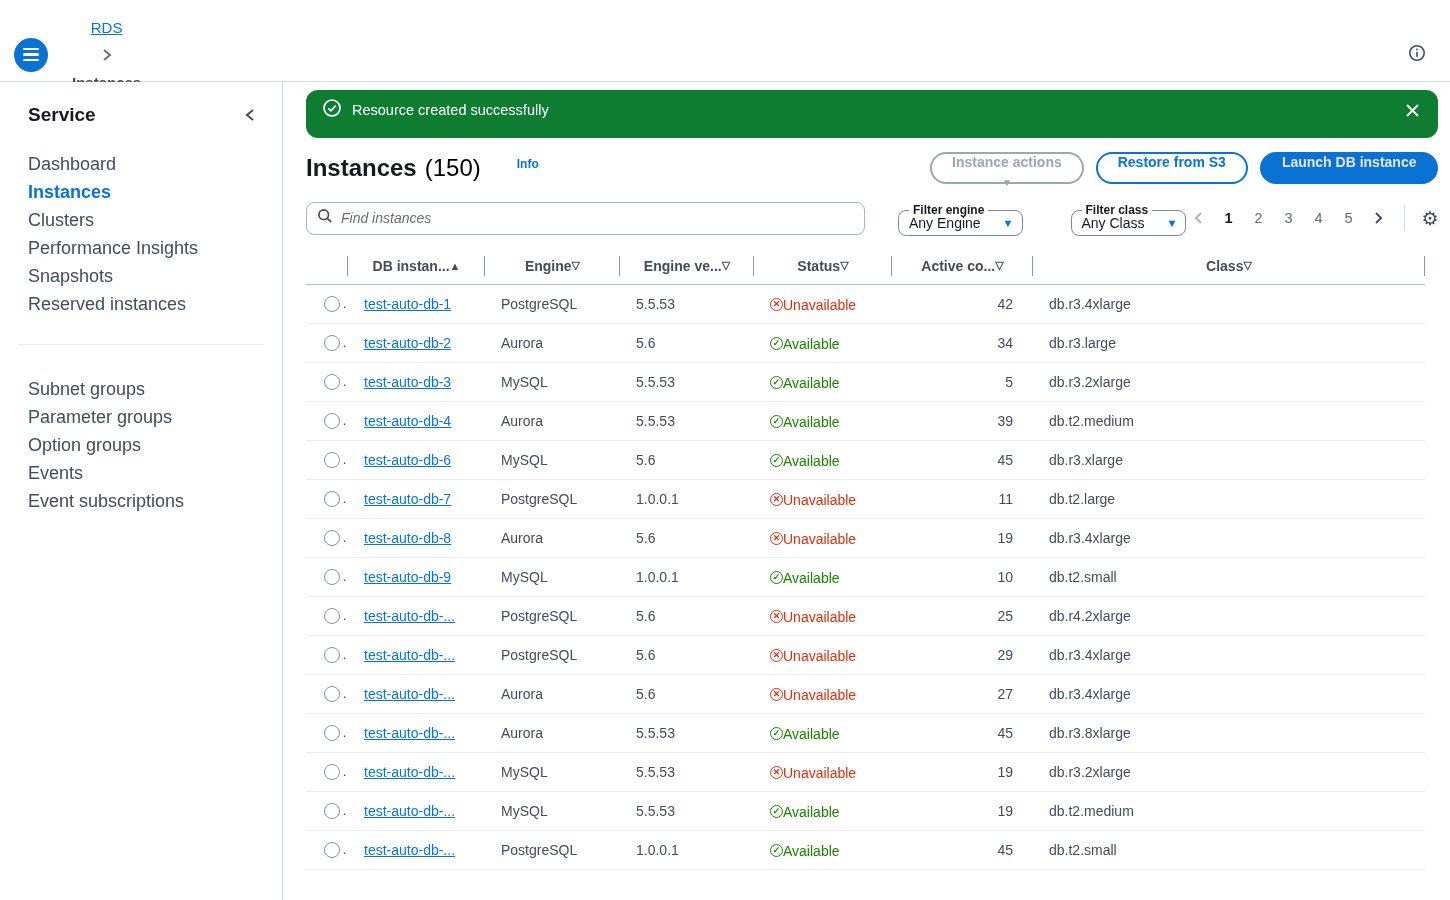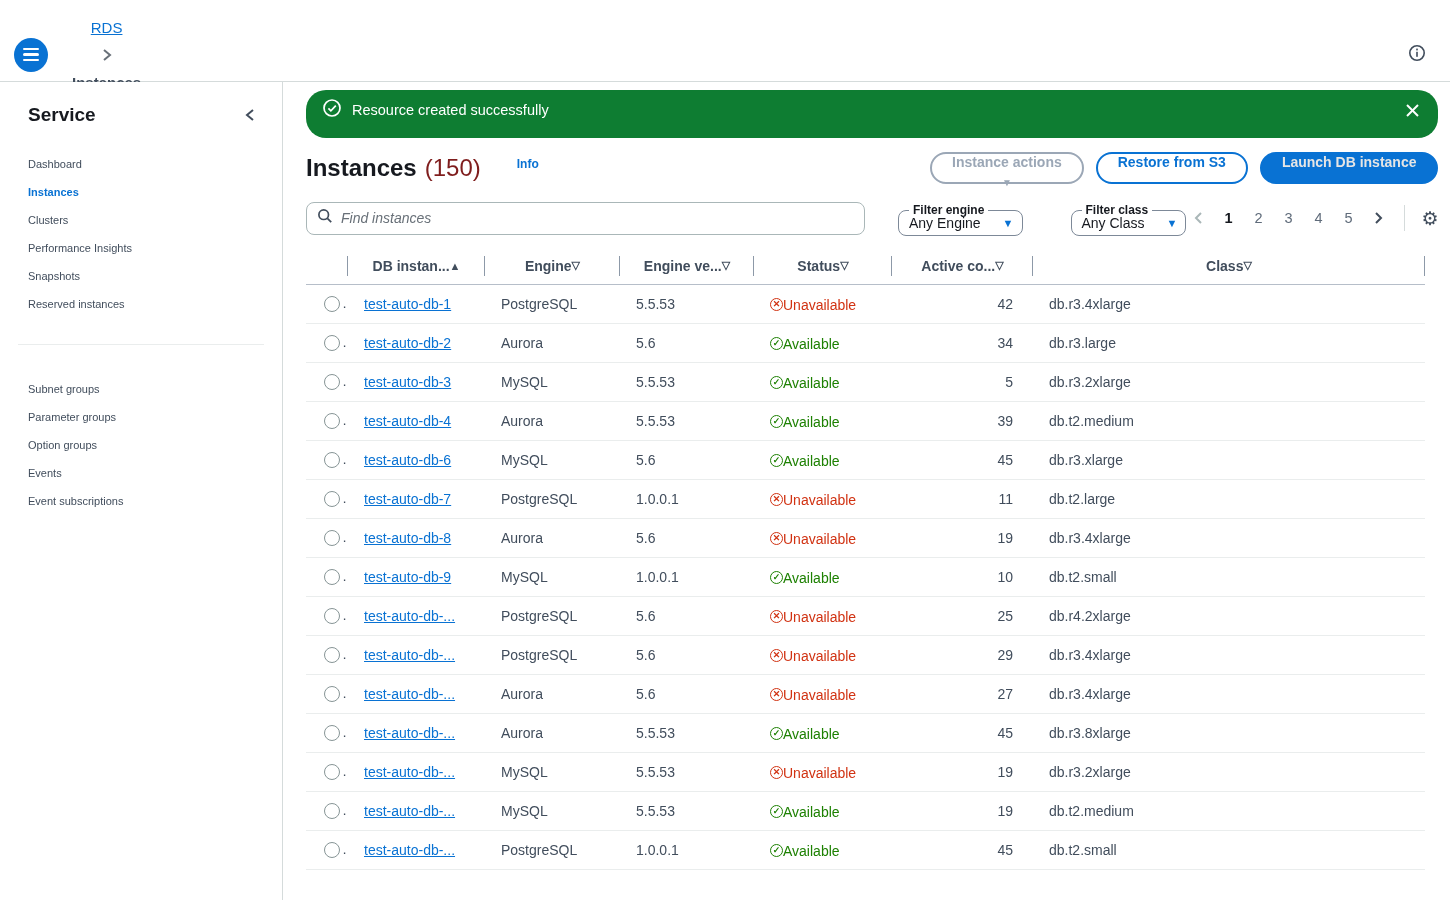--- a/index.html
+++ b/index.html
@@ -19,37 +19,37 @@
   .crumb-current { color:#414d5c; font-weight:700; }
   .nav-right { margin-left:auto; display:flex; align-items:center; color:#414d5c; }
 
   
   .shell { display:flex; height:818px; }
   .sidebar { width:283px; flex:0 0 283px; border-right:1px solid #d5dbdb; background:#fff; padding-top:22px; }
   .side-head { display:flex; align-items:center; justify-content:space-between; padding:0 26px 0 28px; }
   .side-title { font-size:19px; font-weight:700; color:#16191f; }
   .side-collapse { color:#414d5c; cursor:pointer; display:flex; }
   .side-list { list-style:none; margin-top:24px; }
-  .side-list li { padding:0 10px 0 28px; height:28px; line-height:28px; font-size:11px;
+  .side-list li { padding:0 10px 0 28px; height:28px; line-height:28px; font-size:18px;
                   color:#414d5c; cursor:pointer; white-space:nowrap; }
   .side-list li.active { color:#0972d3; font-weight:700; }
   .side-divider { border:none; border-top:1px solid #eaeded; margin:26px 18px 30px 18px; }
 
   .main { flex:1; padding:8px 25px 0 23px; background:#fff; }
 
   
-  .flash { height:48px; background:#0e7d32; border-radius:20px; display:flex; align-items:center;
+  .flash { height:48px; background:#0e7d32; border-radius:12px; display:flex; align-items:center;
            padding:0 18px 8px 16px; color:#fff; }
   .flash-text { font-size:14.5px; margin-left:10px; }
   .flash-close { margin-left:auto; display:flex; cursor:pointer; }
 
   
   .page-head { display:flex; align-items:center; margin-top:14px; }
   .page-title { font-size:24px; font-weight:700; color:#16191f; }
-  .page-count { font-size:24px; font-weight:400; color:#7f1d1d; margin-left:8px; }
+  .page-count { font-size:24px; font-weight:400; color:#000000; margin-left:8px; }
   .info-link { font-size:12px; font-weight:700; color:#0972d3; margin-left:12px; margin-bottom:8px; cursor:pointer;padding-left:24px; }
   .head-actions { margin-left:auto; display:flex; gap:12px; }
   .btn { height:32px; border-radius:20px; padding:0 20px; font-size:14px; font-weight:700;
          display:flex; align-items:center; gap:8px; background:#fff; cursor:pointer;
          font-family:"Liberation Sans", sans-serif;flex-direction:column; }
   .btn-disabled { border:2px solid #9ba7b6; color:#9ba7b6; cursor:default; }
   .btn-secondary { border:2px solid #0972d3; color:#0972d3; }
   .btn-primary { border:2px solid #0972d3; background:#0972d3; color:#e5e5e5; }
   .caret-down { font-size:10px; line-height:1; }
 

